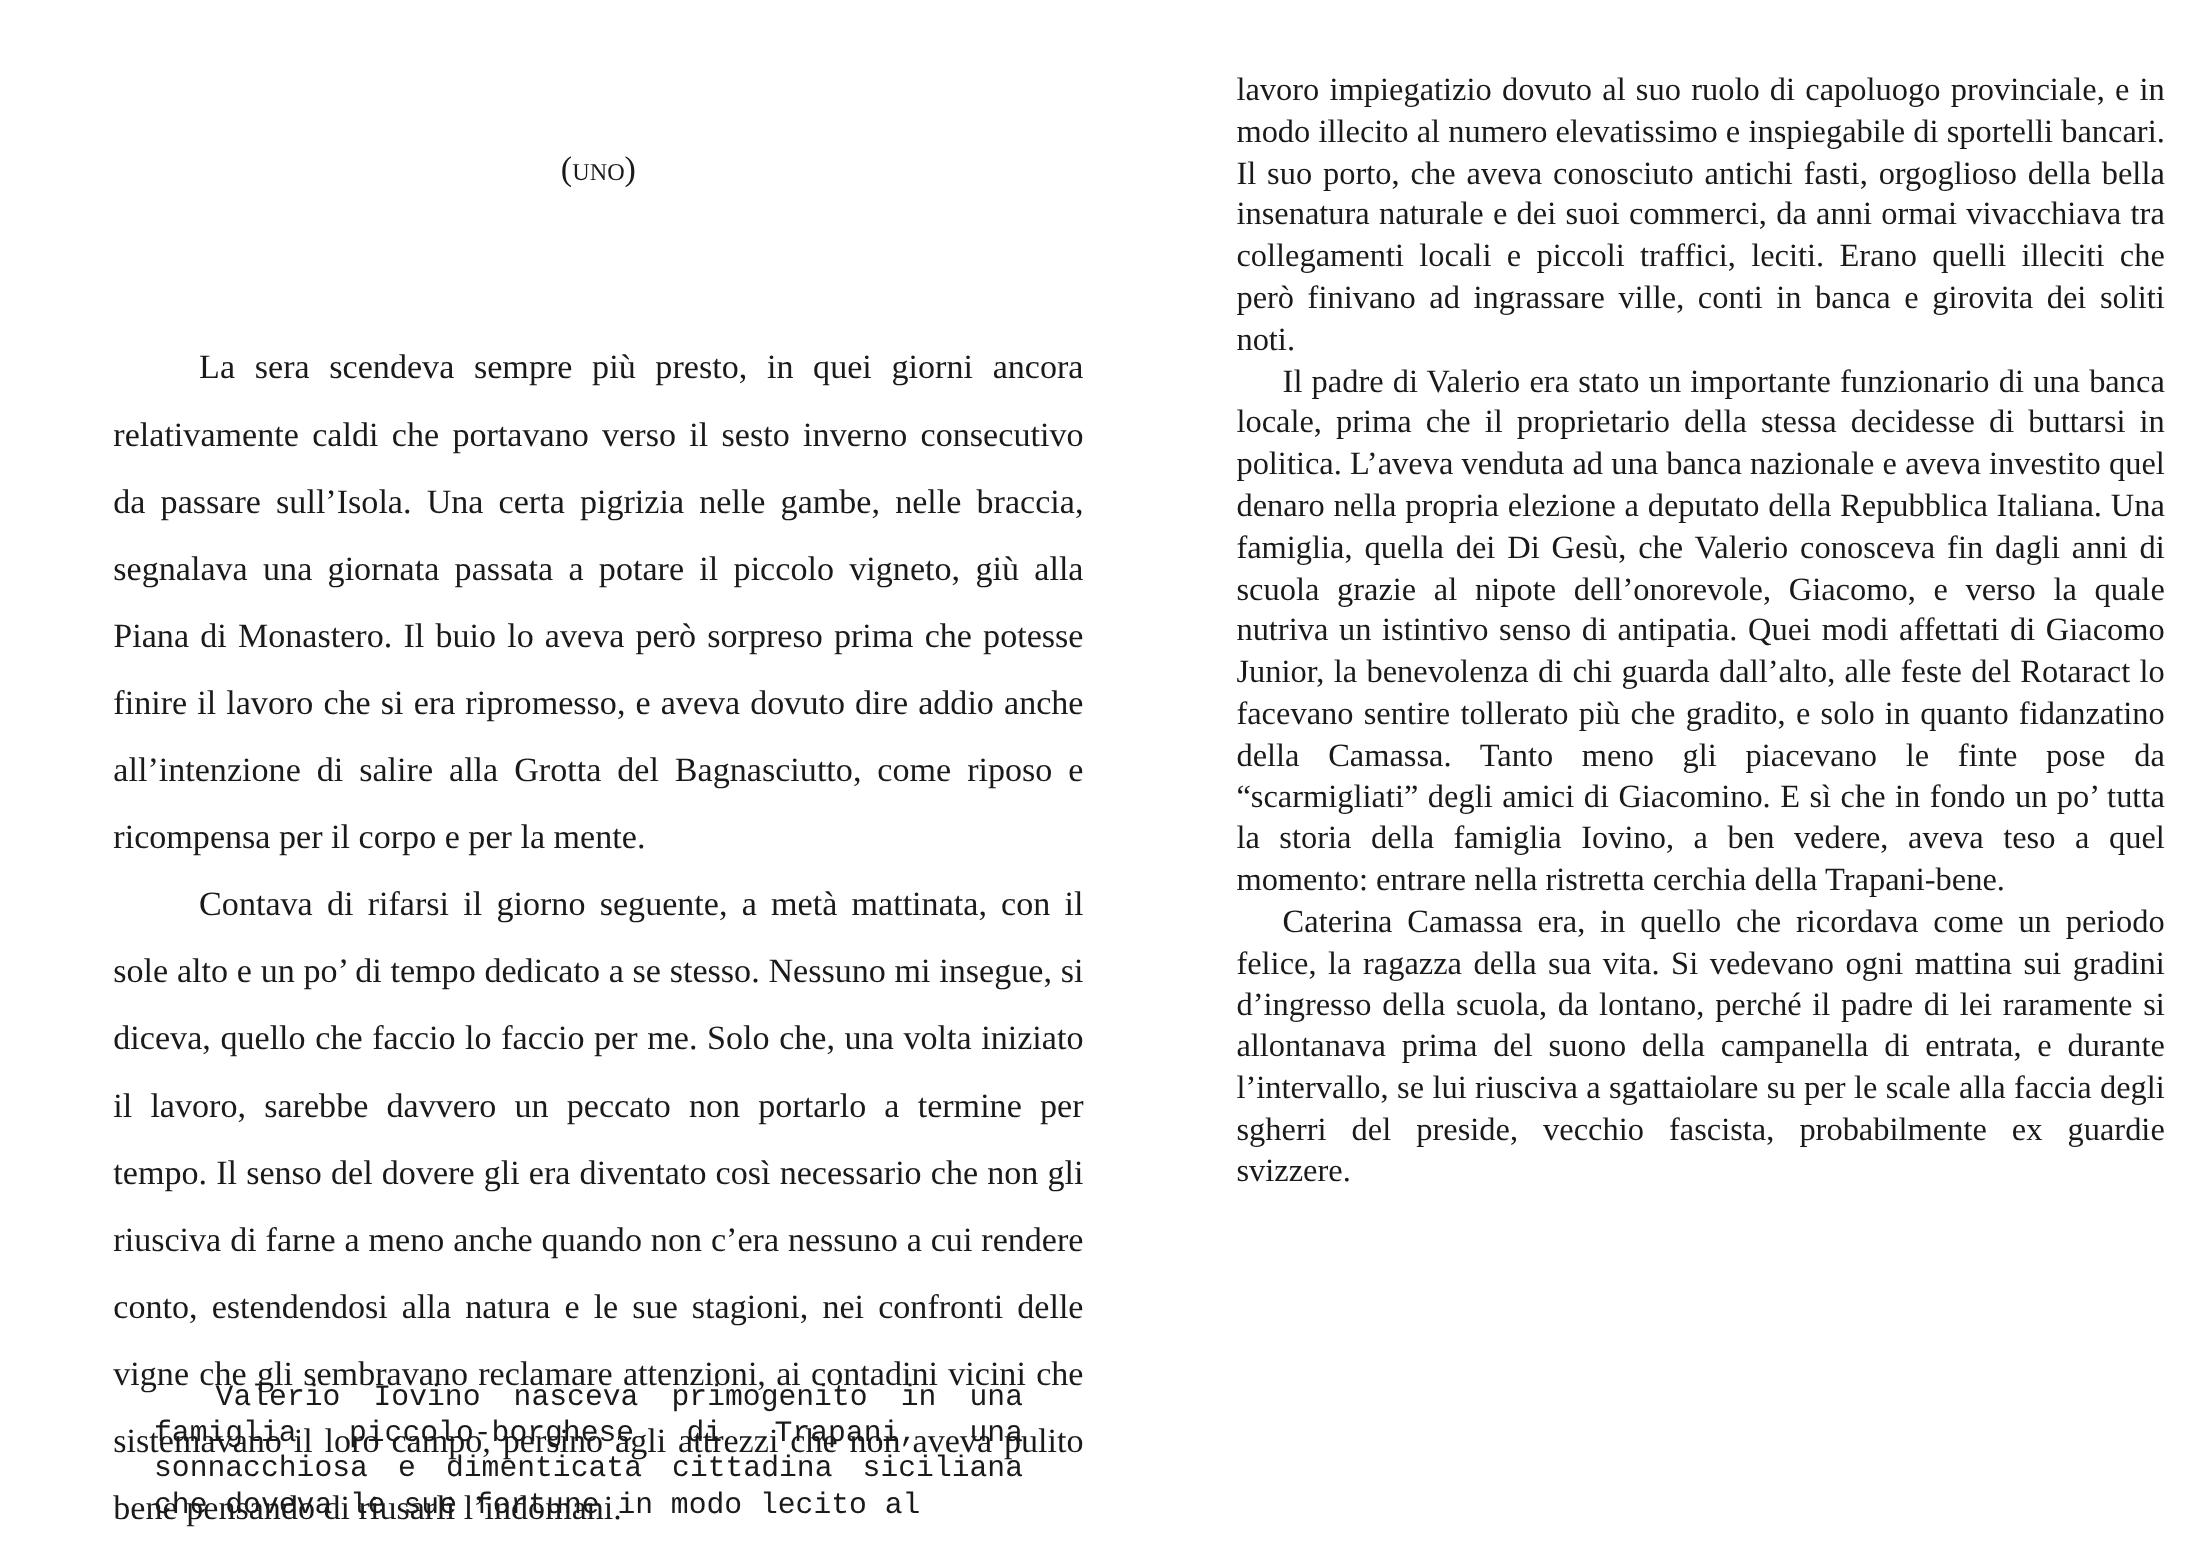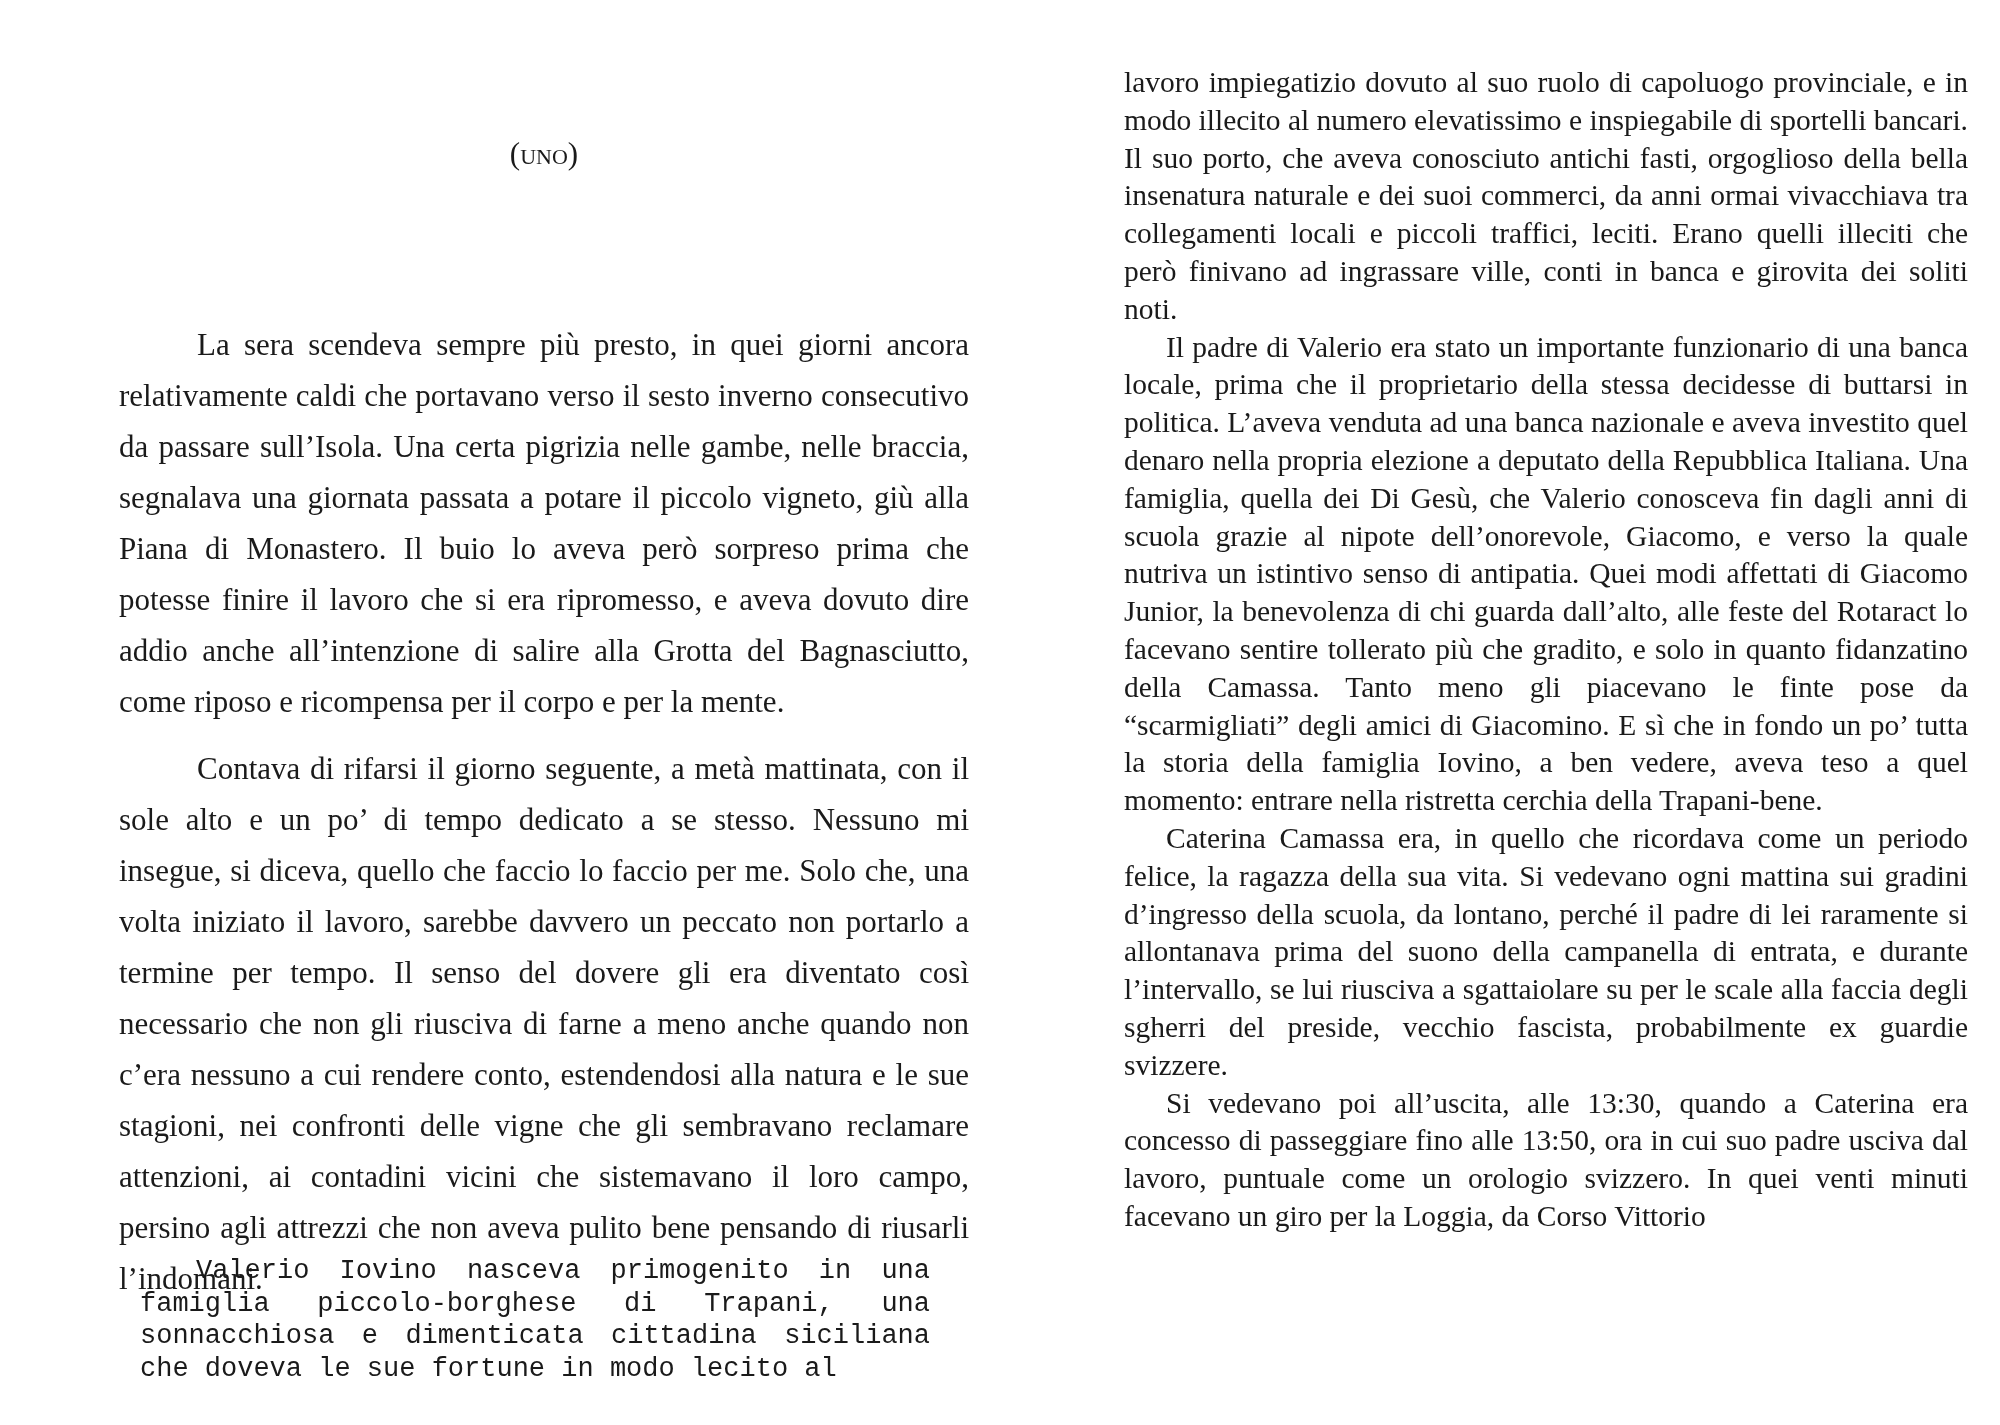--- a/index.html
+++ b/index.html
@@ -46,23 +46,23 @@
       font-variant: small-caps;
     }
 
     .body-left {
       position: absolute;
       left: 103px;
       top: 303px;
       width: 882px;
     }
     .body-left p {
-      margin: 16px;
+      margin: 0;
       font-size: 31px;
-      line-height: 51px;
+      line-height: 61px;
       text-align: justify;
       text-indent: 78px;
     }
 
     .excerpt {
       position: absolute;
       left: 140px;
       top: 1255px;
       width: 790px;
     }
@@ -109,15 +109,14 @@
   <div class="excerpt">
     <p>Valerio Iovino nasceva primogenito in una famiglia piccolo-borghese di Trapani, una sonnacchiosa e dimenticata cittadina siciliana che doveva le sue fortune in modo lecito al</p>
   </div>
 </div>
 
 <div class="page page-right">
   <div class="body-right">
     <p class="continued">lavoro impiegatizio dovuto al suo ruolo di capoluogo provinciale, e in modo illecito al numero elevatissimo e inspiegabile di sportelli bancari. Il suo porto, che aveva conosciuto antichi fasti, orgoglioso della bella insenatura naturale e dei suoi commerci, da anni ormai vivacchiava tra collegamenti locali e piccoli traffici, leciti. Erano quelli illeciti che però finivano ad ingrassare ville, conti in banca e girovita dei soliti noti.</p>
     <p>Il padre di Valerio era stato un importante funzionario di una banca locale, prima che il proprietario della stessa decidesse di buttarsi in politica. L’aveva venduta ad una banca nazionale e aveva investito quel denaro nella propria elezione a deputato della Repubblica Italiana. Una famiglia, quella dei Di Gesù, che Valerio conosceva fin dagli anni di scuola grazie al nipote dell’onorevole, Giacomo, e verso la quale nutriva un istintivo senso di antipatia. Quei modi affettati di Giacomo Junior, la benevolenza di chi guarda dall’alto, alle feste del Rotaract lo facevano sentire tollerato più che gradito, e solo in quanto fidanzatino della Camassa. Tanto meno gli piacevano le finte pose da “scarmigliati” degli amici di Giacomino. E sì che in fondo un po’ tutta la storia della famiglia Iovino, a ben vedere, aveva teso a quel momento: entrare nella ristretta cerchia della Trapani-bene.</p>
     <p>Caterina Camassa era, in quello che ricordava come un periodo felice, la ragazza della sua vita. Si vedevano ogni mattina sui gradini d’ingresso della scuola, da lontano, perché il padre di lei raramente si allontanava prima del suono della campanella di entrata, e durante l’intervallo, se lui riusciva a sgattaiolare su per le scale alla faccia degli sgherri del preside, vecchio fascista, probabilmente ex guardie svizzere.</p>
-    <p>Si vedevano poi all’uscita, alle 13:30, quando a Caterina era concesso di passeggiare fino alle 13:50, ora in cui suo padre usciva dal lavoro, puntuale come un orologio svizzero. In quei venti minuti facevano un giro per la Loggia, da Corso Vittorio</p>
   </div>
 </div>
 
 </body></html>

